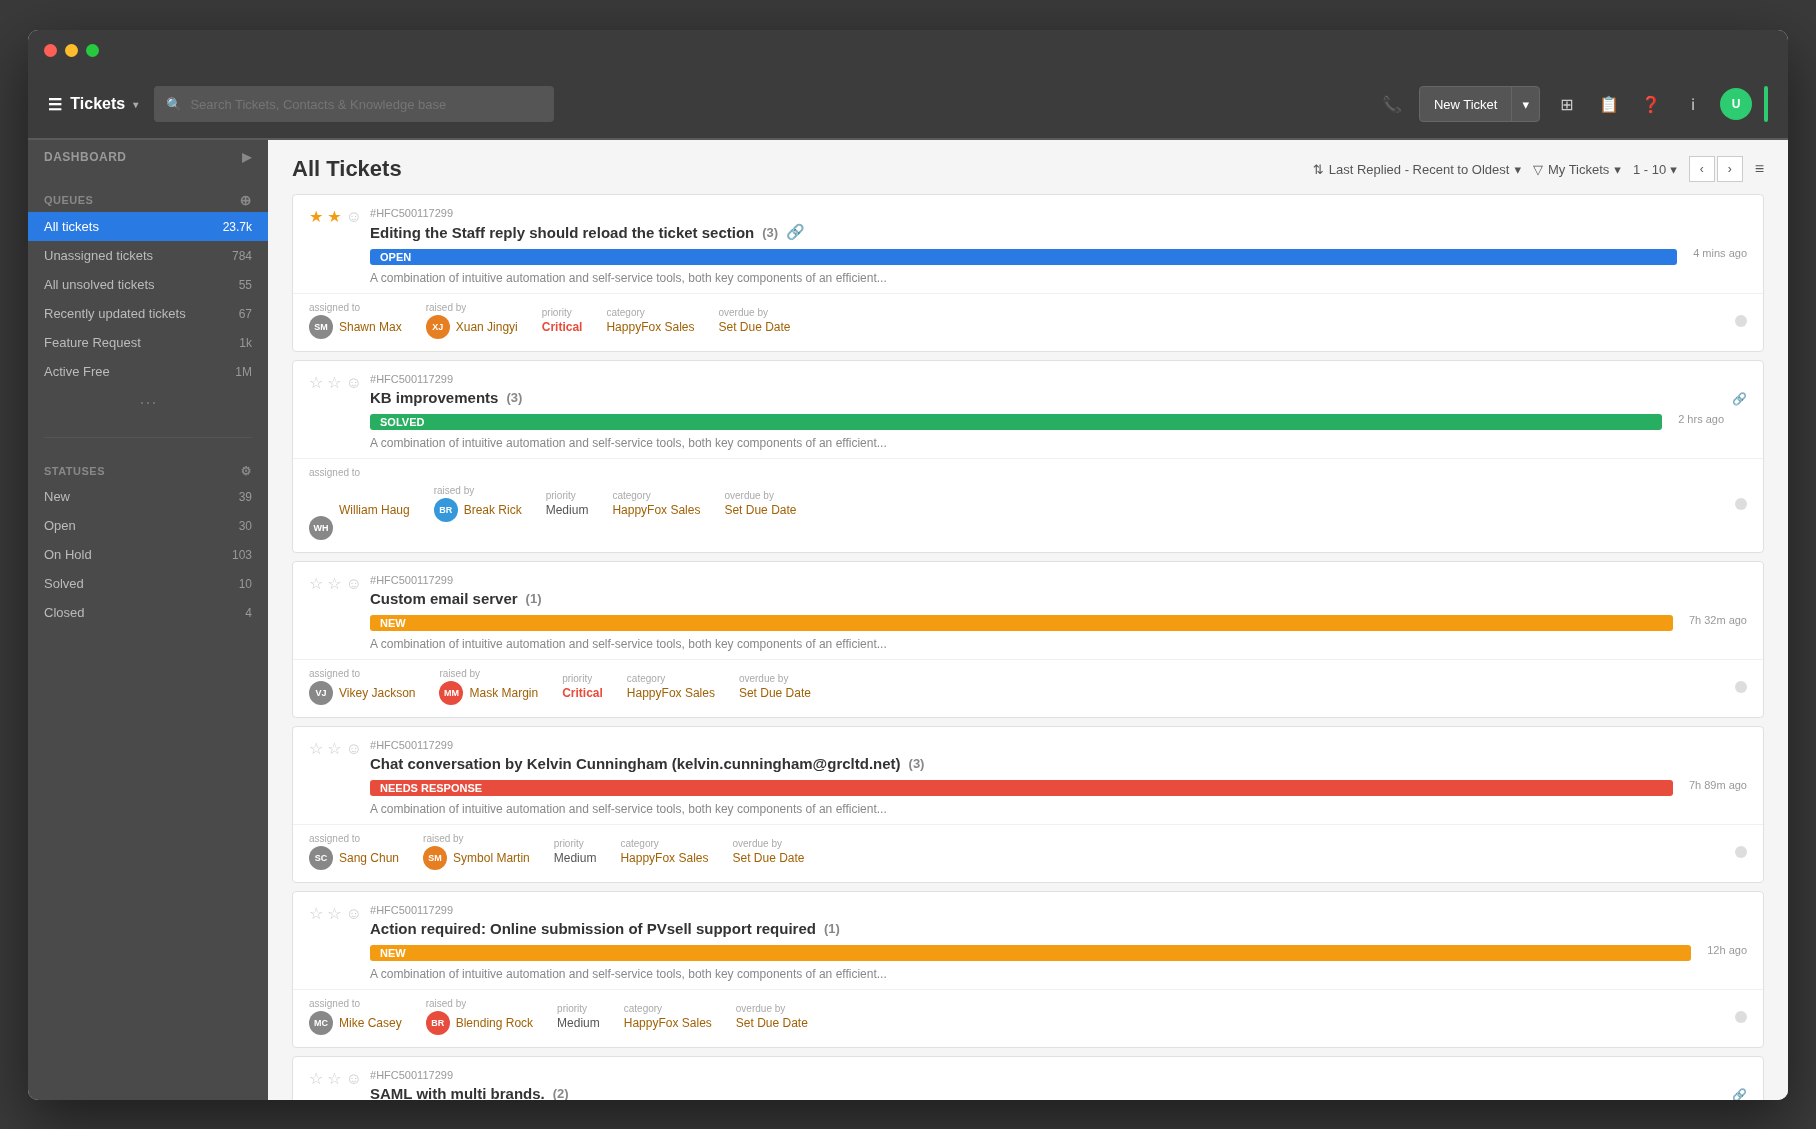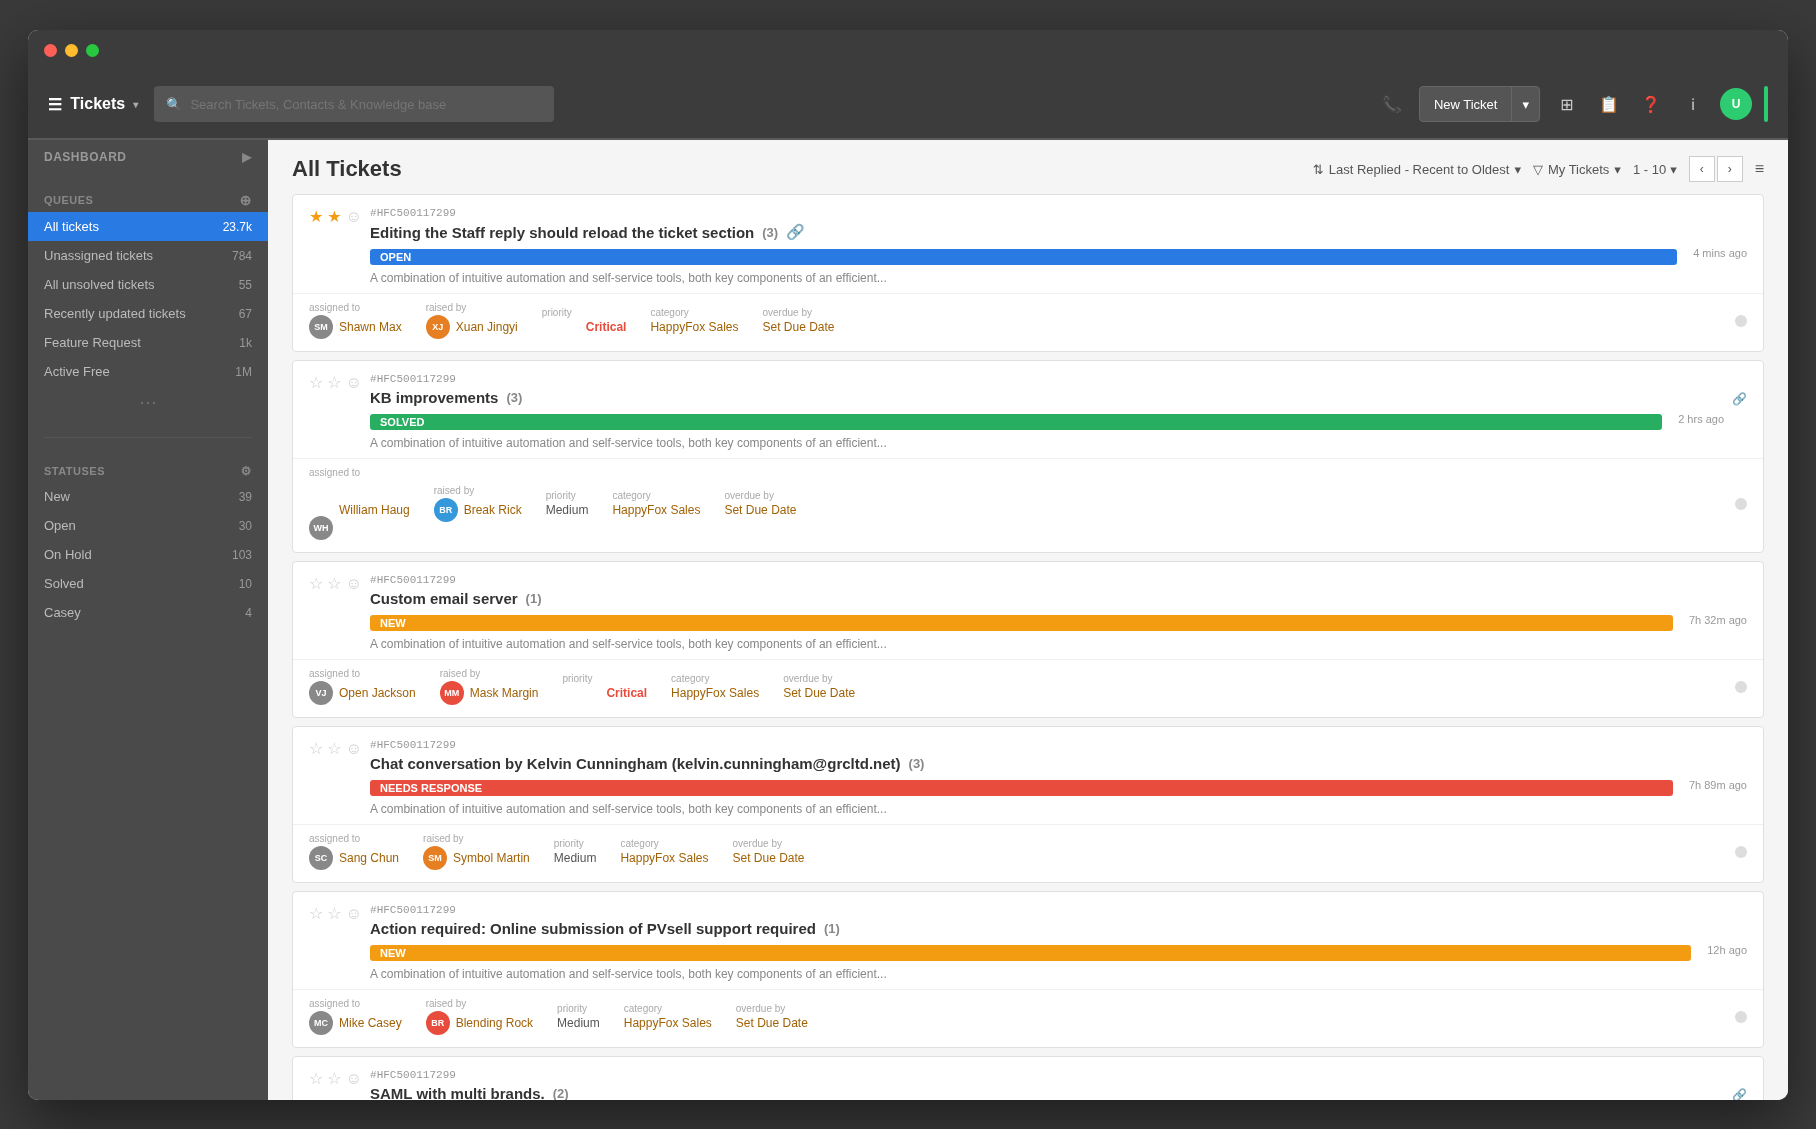--- a/index.html
+++ b/index.html
@@ -70,40 +70,40 @@
     .page-nav { display: flex; gap: 2px; }
     .page-nav-btn { width: 26px; height: 26px; border: 1px solid #ccc; background: #fff; cursor: pointer; display: flex; align-items: center; justify-content: center; font-size: 12px; color: #555; }
     .list-view-btn { color: #555; cursor: pointer; font-size: 16px; }
 
     
     .ticket-list { padding: 0 24px 24px; display: flex; flex-direction: column; gap: 8px; }
 
     .ticket-card { background: white; border-radius: 4px; border: 1px solid #e0e0e0; overflow: hidden; }
     .ticket-top { padding: 12px 16px 8px; display: flex; align-items: flex-start; justify-content: space-between; }
     .ticket-left { display: flex; flex-direction: column; gap: 4px; flex: 1; }
-    .ticket-id { font-size: 11px; color: #999; font-family: Liberation Mono, monospace; }
+    .ticket-id { font-size: 11px; color: #999; }
     .ticket-title { font-size: 15px; font-weight: 600; color: #333; display: flex; align-items: center; gap: 8px; }
     .ticket-preview { font-size: 12px; color: #888; margin-top: 2px; }
     .ticket-time { font-size: 11px; color: #999; white-space: nowrap; margin-left: 16px; margin-top: 40px; }
     .link-icon { color: #ccc; font-size: 12px; }
 
     .status-badge { display: inline-block; padding: 2px 10px; border-radius: 3px; font-size: 11px; font-weight: 700; color: white; text-transform: uppercase; margin-top: 4px; }
     .badge-open { background: #2a7ae4; }
     .badge-solved { background: #27ae60; }
     .badge-new { background: #f39c12; }
     .badge-needs-response { background: #e74c3c; }
     .badge-feature-request { background: #8e44ad; }
 
     .ticket-meta { padding: 8px 16px 12px; display: flex; align-items: center; gap: 24px; border-top: 1px solid #f0f0f0; }
     .meta-item { display: flex; flex-direction: column; gap: 2px; }
     .meta-label { font-size: 10px; color: #aaa; text-transform: lowercase; }
     .meta-value { font-size: 12px; color: #a16207; font-weight: 500; }
     .meta-person { display: flex; align-items: center; gap: 6px; }
     .meta-avatar { width: 24px; height: 24px; border-radius: 50%; display: flex; align-items: center; justify-content: center; font-size: 9px; color: white; font-weight: 600; flex-shrink: 0; }
-    .meta-priority-critical { color: #e74c3c; font-weight: 700; font-size: 12px; margin-left: 44px; }
+    .meta-priority-critical { color: #e74c3c; font-weight: 700; font-size: 12px; }
     .meta-priority-medium { color: #555; font-size: 12px; }
 
     .ticket-actions { display: flex; align-items: center; gap: 4px; margin-right: 8px; }
     .action-icon { color: #ccc; font-size: 16px; cursor: pointer; }
     .star-filled { color: #f39c12; }
 
     .status-dot { width: 12px; height: 12px; border-radius: 50%; background: #ddd; margin-left: auto; }
 
     
     ::-webkit-scrollbar { width: 6px; }
@@ -213,21 +213,21 @@
             </div>
             <div class="sidebar-item">
               <span class="sidebar-item-label">On Hold</span>
               <span class="sidebar-item-count">103</span>
             </div>
             <div class="sidebar-item">
               <span class="sidebar-item-label">Solved</span>
               <span class="sidebar-item-count">10</span>
             </div>
             <div class="sidebar-item">
-              <span class="sidebar-item-label">Casey</span>
+              <span class="sidebar-item-label">Closed</span>
               <span class="sidebar-item-count">4</span>
             </div>
           </div>
         </div>
 
         <div class="main">
 
           <div class="main-header">
             <h1 class="page-title">All Tickets</h1>
             <div class="header-controls">
@@ -373,21 +373,21 @@
                   <span class="status-badge badge-new">NEW</span>
                   <span class="ticket-preview">A combination of intuitive automation and self-service tools, both key components of an efficient...</span>
                 </div>
                 <span class="ticket-time">7h 32m ago</span>
               </div>
               <div class="ticket-meta">
                 <div class="meta-item">
                   <span class="meta-label">assigned to</span>
                   <div class="meta-person">
                     <div class="meta-avatar" style="background:#888;">VJ</div>
-                    <span class="meta-value">Open Jackson</span>
+                    <span class="meta-value">Vikey Jackson</span>
                   </div>
                 </div>
                 <div class="meta-item">
                   <span class="meta-label">raised by</span>
                   <div class="meta-person">
                     <div class="meta-avatar" style="background:#e74c3c;">MM</div>
                     <span class="meta-value">Mask Margin</span>
                   </div>
                 </div>
                 <div class="meta-item">

